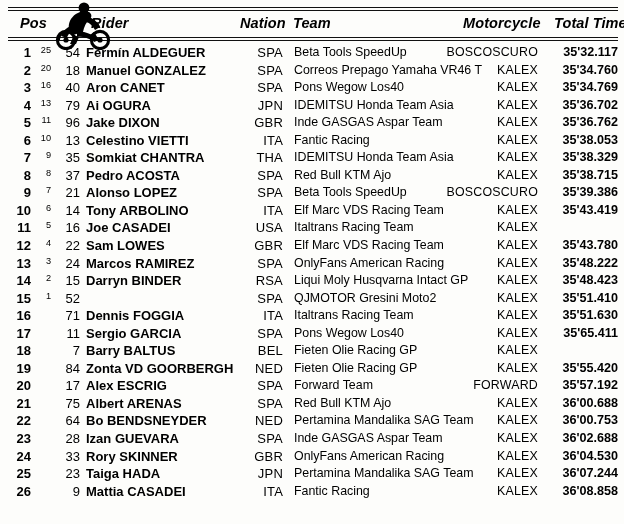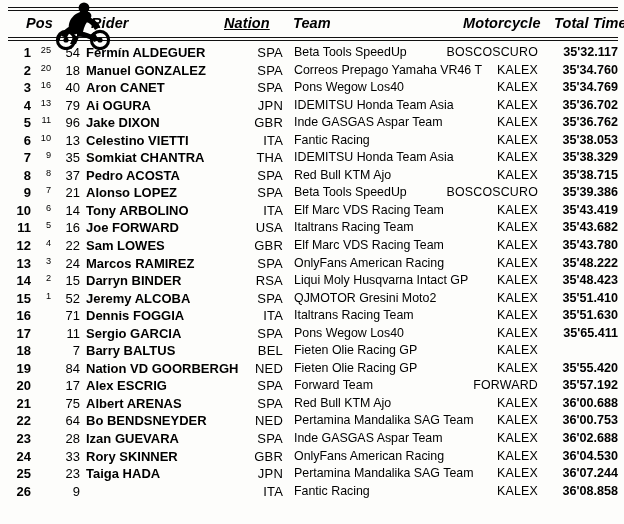--- a/index.html
+++ b/index.html
@@ -56,23 +56,23 @@
   }
   .header-row .hcell {
     position: absolute;
     font-style: italic;
     font-weight: bold;
     font-size: 14.5px;
     line-height: 25px;
     white-space: nowrap;
     letter-spacing: 0.1px;
   }
-  .h-pos       { left: 18px; }
+  .h-pos       { left: 12px; }
   .h-rider     { left: 83px; }
-  .h-nation    { left: 216px; text-decoration: underline; }
+  .h-nation    { left: 232px; }
   .h-team      { left: 285px; }
   .h-moto      { left: 455px; }
   .h-time      { left: 546px; }
 
   
   .moto-logo {
     position: absolute;
     left: 42px;
     top: -5px;
     width: 70px;
@@ -286,25 +286,24 @@
         <div class="cell c-rider">Tony ARBOLINO</div>
         <div class="cell c-nation">ITA</div>
         <div class="cell c-team">Elf Marc VDS Racing Team</div>
         <div class="cell c-moto">KALEX</div>
         <div class="cell c-time">35'43.419</div>
       </div>
       <div class="row">
         <div class="cell c-pos">11</div>
         <div class="cell c-points">5</div>
         <div class="cell c-num">16</div>
-        <div class="cell c-rider">Joe FORWARD</div>
+        <div class="cell c-rider">Joe CASADEI</div>
         <div class="cell c-nation">USA</div>
         <div class="cell c-team">Italtrans Racing Team</div>
         <div class="cell c-moto">KALEX</div>
-        <div class="cell c-time">35'43.682</div>
       </div>
       <div class="row">
         <div class="cell c-pos">12</div>
         <div class="cell c-points">4</div>
         <div class="cell c-num">22</div>
         <div class="cell c-rider">Sam LOWES</div>
         <div class="cell c-nation">GBR</div>
         <div class="cell c-team">Elf Marc VDS Racing Team</div>
         <div class="cell c-moto">KALEX</div>
         <div class="cell c-time">35'43.780</div>
@@ -326,21 +325,20 @@
         <div class="cell c-rider">Darryn BINDER</div>
         <div class="cell c-nation">RSA</div>
         <div class="cell c-team">Liqui Moly Husqvarna Intact GP</div>
         <div class="cell c-moto">KALEX</div>
         <div class="cell c-time">35'48.423</div>
       </div>
       <div class="row">
         <div class="cell c-pos">15</div>
         <div class="cell c-points">1</div>
         <div class="cell c-num">52</div>
-        <div class="cell c-rider">Jeremy ALCOBA</div>
         <div class="cell c-nation">SPA</div>
         <div class="cell c-team">QJMOTOR Gresini  Moto2</div>
         <div class="cell c-moto">KALEX</div>
         <div class="cell c-time">35'51.410</div>
       </div>
       <div class="row">
         <div class="cell c-pos">16</div>
         <div class="cell c-points"></div>
         <div class="cell c-num">71</div>
         <div class="cell c-rider">Dennis FOGGIA</div>
@@ -365,21 +363,21 @@
         <div class="cell c-num">7</div>
         <div class="cell c-rider">Barry BALTUS</div>
         <div class="cell c-nation">BEL</div>
         <div class="cell c-team">Fieten Olie Racing GP</div>
         <div class="cell c-moto">KALEX</div>
       </div>
       <div class="row">
         <div class="cell c-pos">19</div>
         <div class="cell c-points"></div>
         <div class="cell c-num">84</div>
-        <div class="cell c-rider">Nation VD GOORBERGH</div>
+        <div class="cell c-rider">Zonta VD GOORBERGH</div>
         <div class="cell c-nation">NED</div>
         <div class="cell c-team">Fieten Olie Racing GP</div>
         <div class="cell c-moto">KALEX</div>
         <div class="cell c-time">35'55.420</div>
       </div>
       <div class="row">
         <div class="cell c-pos">20</div>
         <div class="cell c-points"></div>
         <div class="cell c-num">17</div>
         <div class="cell c-rider">Alex ESCRIG</div>
@@ -435,20 +433,21 @@
         <div class="cell c-rider">Taiga HADA</div>
         <div class="cell c-nation">JPN</div>
         <div class="cell c-team">Pertamina Mandalika SAG Team</div>
         <div class="cell c-moto">KALEX</div>
         <div class="cell c-time">36'07.244</div>
       </div>
       <div class="row">
         <div class="cell c-pos">26</div>
         <div class="cell c-points"></div>
         <div class="cell c-num">9</div>
+        <div class="cell c-rider">Mattia CASADEI</div>
         <div class="cell c-nation">ITA</div>
         <div class="cell c-team">Fantic Racing</div>
         <div class="cell c-moto">KALEX</div>
         <div class="cell c-time">36'08.858</div>
       </div>
     </div>
 
 </div>
 
 </body></html>

